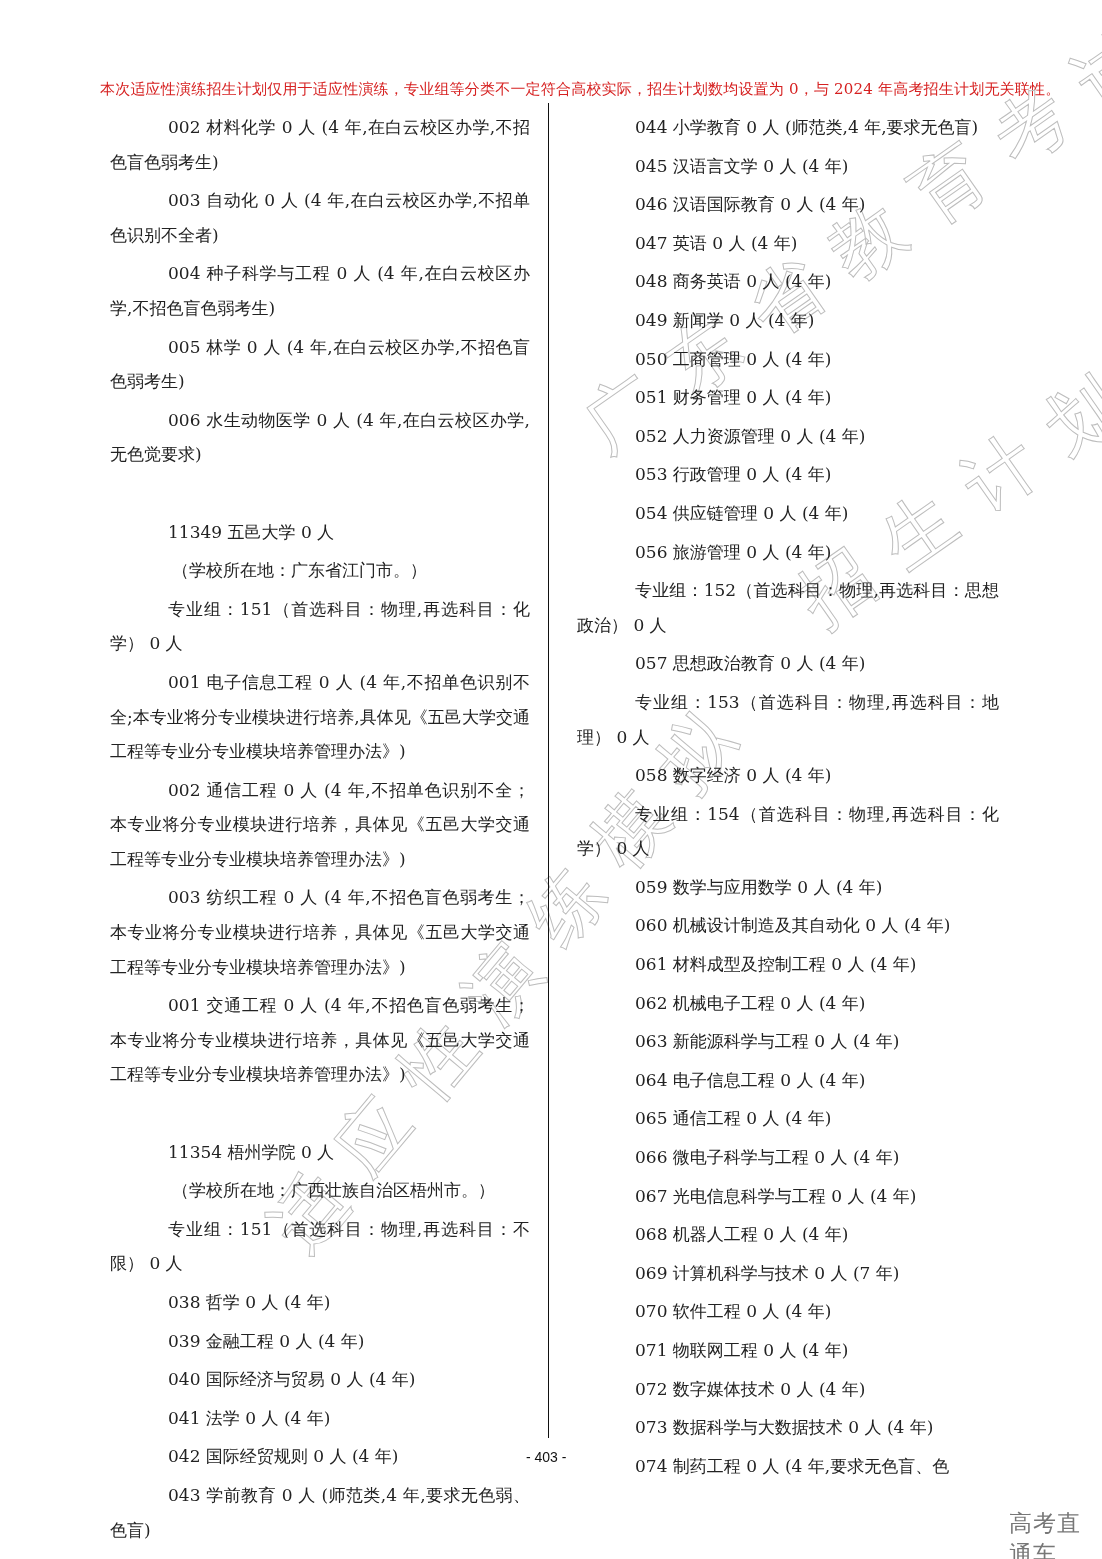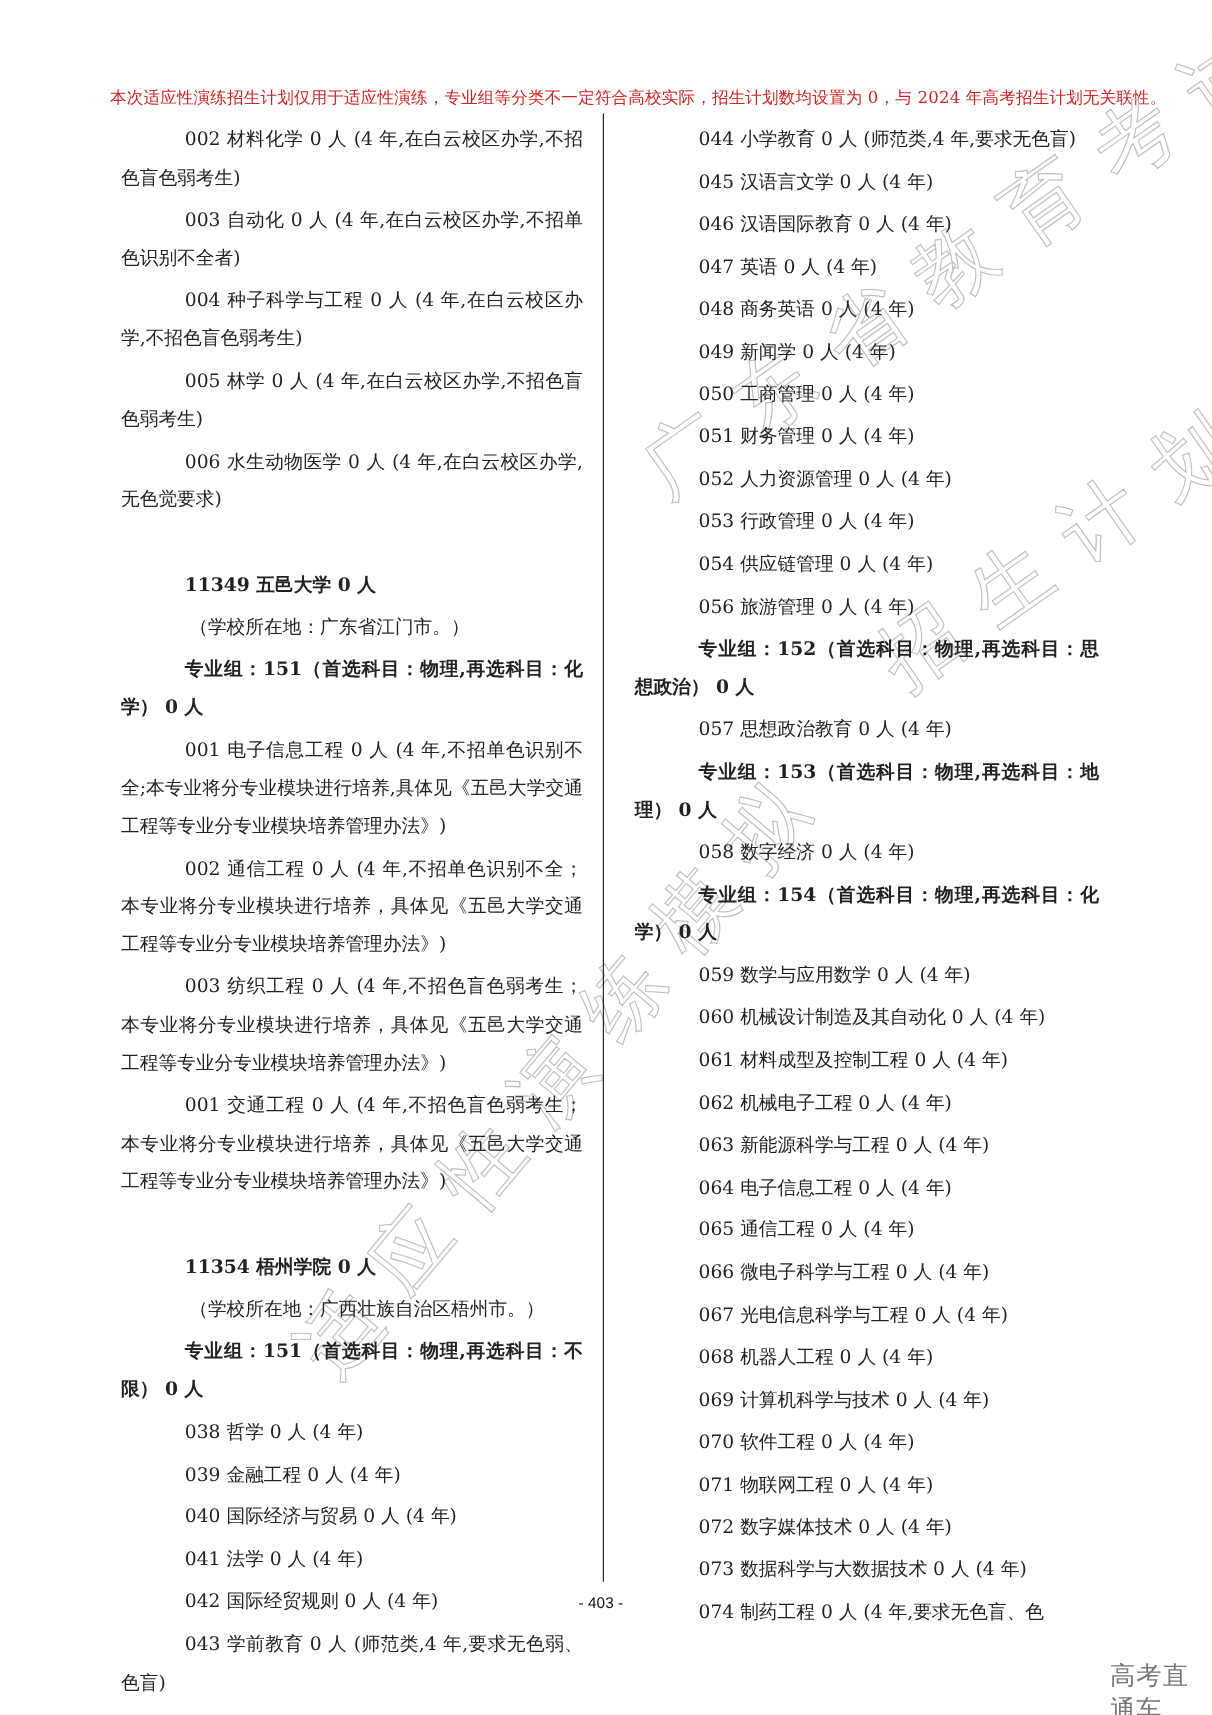--- a/index.html
+++ b/index.html
@@ -6,21 +6,21 @@
   body { width:1102px; height:1559px; position:relative; overflow:hidden;
          font-family:"DejaVu Serif","Liberation Serif",serif; color:#222; }
   .notice { position:absolute; left:100px; top:80px; width:900px; font-size:15px;
             color:#d62020; white-space:nowrap; letter-spacing:0.2px; }
   .divider { position:absolute; left:548px; top:103px; width:1px; height:1335px; background:#111; }
   .col { position:absolute; top:106px; width:428px; font-size:17px; line-height:34.6px; }
   .col.left { left:106px; }
   .col.right { left:573px; width:430px; }
   .p { margin:4px; text-indent:58px; text-align:justify; word-break:break-all; }
   .p.loc { text-indent:62px; }
-  .b { font-weight:bold; }
+  .b { font-weight:normal; }
   .gap { height:34.6px; }
   .pageno { position:absolute; left:526px; top:1449px; font-family:"Liberation Sans",sans-serif;
             font-size:14px; color:#111;text-align:center; }
   .brand { position:absolute; left:965px; top:1508px; font-family:"Liberation Sans",sans-serif;
            font-size:23px; color:#777; letter-spacing:1px;margin-left:44px; }
   .wm { position:absolute; font-size:72px; color:transparent; -webkit-text-stroke:1px #bdbdbd;
         white-space:nowrap; transform-origin:left top; pointer-events:none;
         font-family:"DejaVu Sans",sans-serif; letter-spacing:28px; }
 </style>
 </head>
@@ -80,21 +80,21 @@
     <div class="p">059 数学与应用数学 0 人 (4 年)</div>
     <div class="p">060 机械设计制造及其自动化 0 人 (4 年)</div>
     <div class="p">061 材料成型及控制工程 0 人 (4 年)</div>
     <div class="p">062 机械电子工程 0 人 (4 年)</div>
     <div class="p">063 新能源科学与工程 0 人 (4 年)</div>
     <div class="p">064 电子信息工程 0 人 (4 年)</div>
     <div class="p">065 通信工程 0 人 (4 年)</div>
     <div class="p">066 微电子科学与工程 0 人 (4 年)</div>
     <div class="p">067 光电信息科学与工程 0 人 (4 年)</div>
     <div class="p">068 机器人工程 0 人 (4 年)</div>
-    <div class="p">069 计算机科学与技术 0 人 (4 年)</div>
+    <div class="p">069 计算机科学与技术 0 人 (7 年)</div>
     <div class="p">070 软件工程 0 人 (4 年)</div>
     <div class="p">071 物联网工程 0 人 (4 年)</div>
     <div class="p">072 数字媒体技术 0 人 (4 年)</div>
     <div class="p">073 数据科学与大数据技术 0 人 (4 年)</div>
     <div class="p">074 制药工程 0 人 (4 年,要求无色盲、色</div>
   </div>
 
 <div class="pageno">- 403 -</div>
 <div class="brand">高考直通车</div>
 

